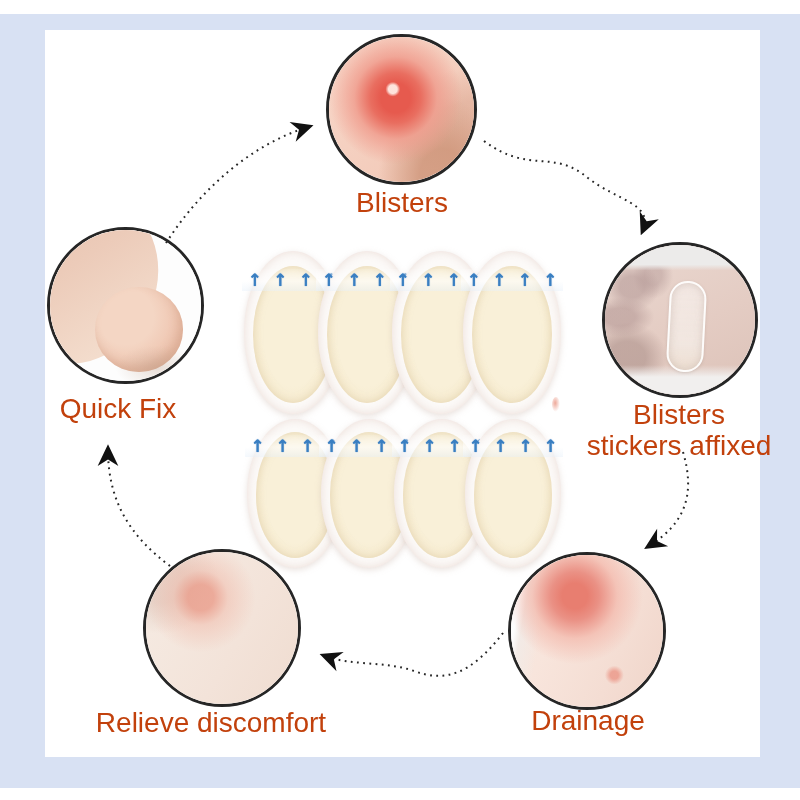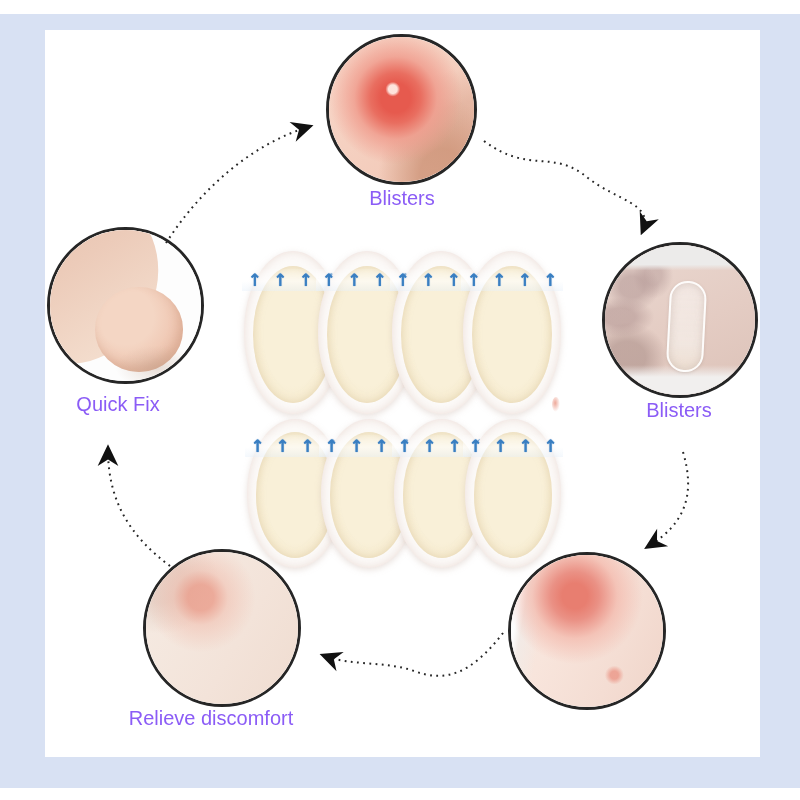--- a/index.html
+++ b/index.html
@@ -56,22 +56,22 @@
   .qf-leg{position:absolute;left:-38%;top:-28%;width:108%;height:118%;border-radius:50%;
     transform:rotate(32deg);
     background:linear-gradient(115deg,#e6bfab 5%,#eccbb9 45%,#f3dccc 85%);}
   .qf-heel{position:absolute;right:12%;bottom:6%;width:58%;height:56%;border-radius:50%;
     background:radial-gradient(circle at 35% 35%, #f4d6c4 0 35%, #eec3ae 70%, #e8b49d 100%);
     box-shadow:inset -4px -6px 10px rgba(200,150,125,.45);}
   .qf-shadow{position:absolute;right:2%;bottom:-6%;width:55%;height:30%;border-radius:50%;
     background:radial-gradient(ellipse, rgba(190,160,140,.35), rgba(190,160,140,0) 70%);}
 
   
-  .lbl{position:absolute;transform:translateX(-50%);text-align:center;font-size:20px;
-       line-height:1.12;color:#8b5cf6;white-space:nowrap;z-index:5;}
+  .lbl{position:absolute;transform:translateX(-50%);text-align:center;font-size:28px;
+       line-height:1.12;color:#c2410c;white-space:nowrap;z-index:5;}
 
   
   .patch{position:absolute;border-radius:50%;background:#fcfaf8;
     box-shadow:0 2px 6px rgba(195,172,160,.35), inset 0 0 10px rgba(228,206,196,.65);}
   .patch-pad{position:absolute;left:9%;right:9%;top:9%;bottom:7%;border-radius:50%;
     background:radial-gradient(ellipse at 50% 45%, #f9f0d8 0 55%, #f2e4c2 100%);
     box-shadow:inset 0 0 8px rgba(214,192,150,.55);}
   .patch-strip{position:absolute;left:-2px;right:-2px;height:22px;display:flex;
     justify-content:space-around;align-items:center;
     background:linear-gradient(rgba(255,255,255,.1), rgba(255,255,255,.6) 55%, rgba(230,240,250,.45));
@@ -189,23 +189,25 @@
       <div class="qf-leg"></div>
       <div class="qf-heel"></div>
       <div class="qf-shadow"></div>
     </div>
   </div>
 
   <div class="lbl" style="left:402px;top:187px;">Blisters</div>
 
   <div class="lbl" style="left:679px;top:399px;">
     <div>Blisters</div>
+    <div>stickers affixed</div>
   </div>
 
   <div class="lbl" style="left:588px;top:705px;">
+    <div>Drainage</div>
   </div>
 
   <div class="lbl" style="left:211px;top:707px;">Relieve discomfort</div>
 
   <div class="lbl" style="left:118px;top:393px;">Quick Fix</div>
 
   <svg class="flows" width="800" height="800" viewBox="0 0 800 800">
     <defs>
       <marker id="ah" viewBox="0 0 10 10" refX="7.5" refY="5" markerWidth="11.5" markerHeight="11.5" orient="auto">
         <path d="M0.5,0.5 L10,5 L0.5,9.5 L3.4,5 Z" fill="#111"></path>

